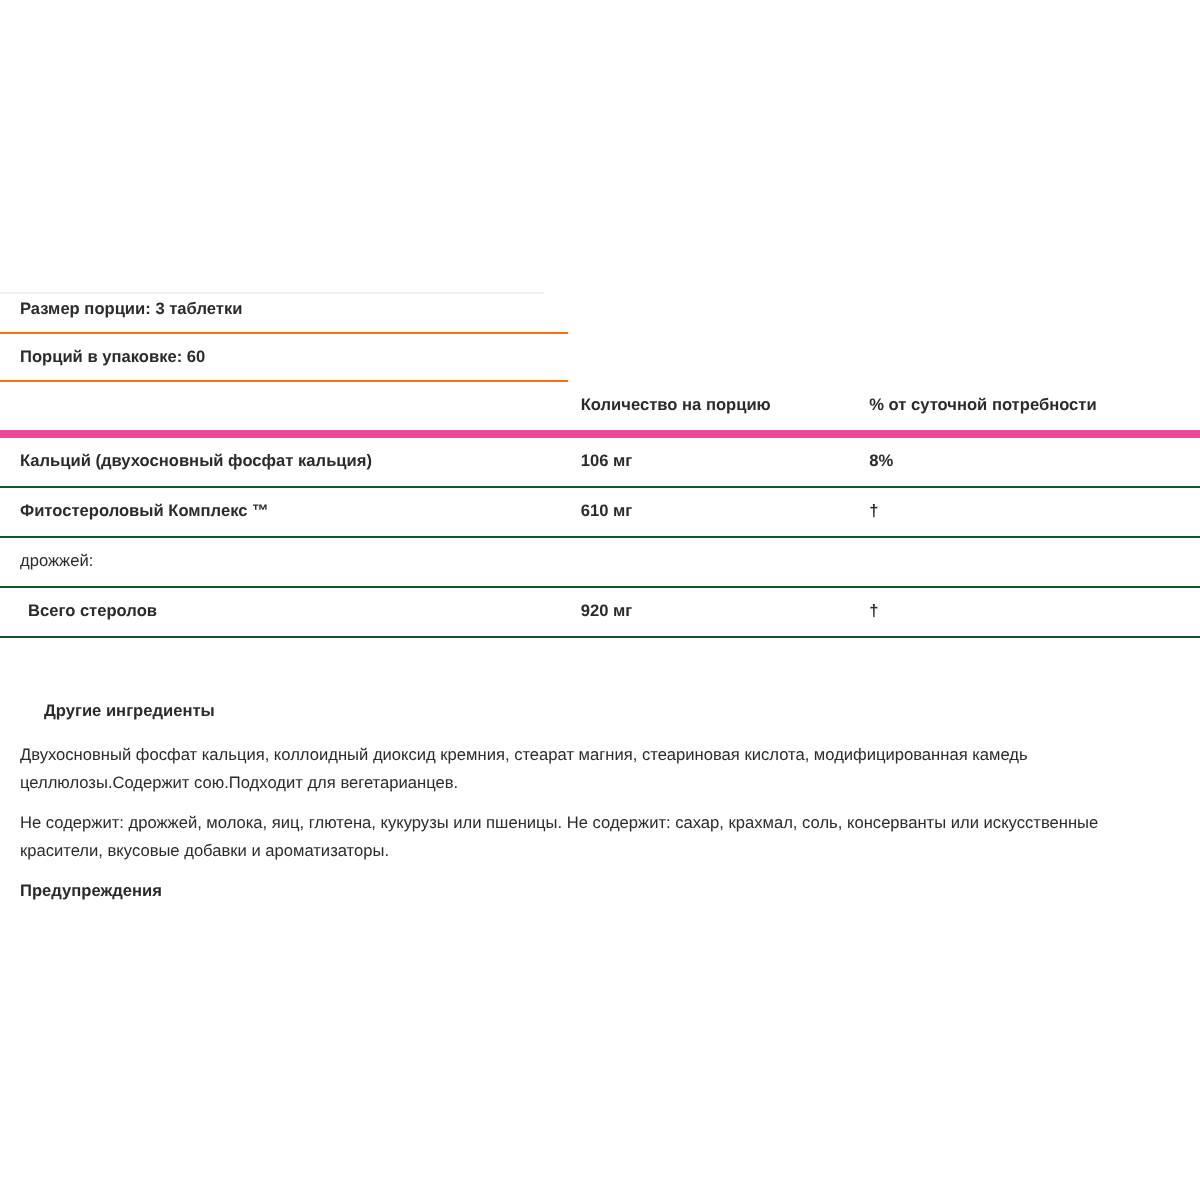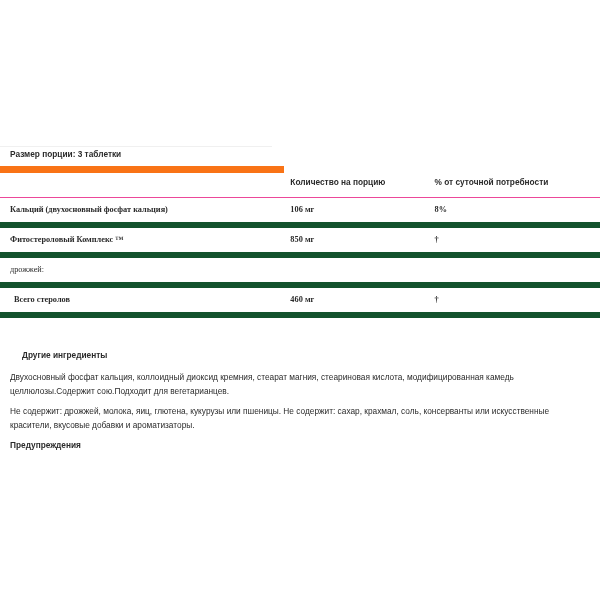--- a/index.html
+++ b/index.html
@@ -41,36 +41,35 @@
     line-height: 1.2;
   }
 
   
   .col-name   { width: 272px; }
   .col-amount { width: 146px; }
   .col-dv     { width: 167px; }
 
   .row-short td {
     height: 23px;
-    border-bottom: 7px solid #f97316;
+    border-bottom: 1px solid #f97316;
   }
   .row-short td.col-amount,
   .row-short td.col-dv {
     border-bottom: none;
   }
 
   .row-full td {
     height: 24px;
-    border-bottom: 6px solid #14532d;
-    font-family: Liberation Serif, serif;
+    border-bottom: 1px solid #14532d;
   }
 
   .row-head td {
     height: 24px;
-    border-bottom: 1px solid #ec4899;
+    border-bottom: 4px solid #ec4899;
   }
 
   .cell-pad-l { padding-left: 10px !important; }
   .cell-pad-l2 { padding-left: 14px !important; }
   .cell-amount { padding-left: 6px !important; }
   .cell-dv { padding-left: 3px !important; }
 
   .bold { font-weight: bold; }
   .normal { font-weight: normal; }
 
@@ -104,48 +103,53 @@
   <div class="topline"></div>
 
   <table class="facts-table">
     <tbody>
       <tr class="row-short">
         <td class="col-name cell-pad-l bold">Размер порции: 3 таблетки</td>
         <td class="col-amount"></td>
         <td class="col-dv"></td>
       </tr>
 
+      <tr class="row-short">
+        <td class="col-name cell-pad-l bold">Порций в упаковке: 60</td>
+        <td class="col-amount"></td>
+        <td class="col-dv"></td>
+      </tr>
 
       <tr class="row-head">
         <td class="col-name cell-pad-l bold"></td>
         <td class="col-amount cell-amount bold">Количество на порцию</td>
         <td class="col-dv cell-dv bold">% от суточной потребности</td>
       </tr>
 
       <tr class="row-full">
         <td class="col-name cell-pad-l bold">Кальций (двухосновный фосфат кальция)</td>
         <td class="col-amount cell-amount bold">106 мг</td>
         <td class="col-dv cell-dv bold">8%</td>
       </tr>
 
       <tr class="row-full">
         <td class="col-name cell-pad-l bold">Фитостероловый Комплекс ™</td>
-        <td class="col-amount cell-amount bold">850 мг</td>
+        <td class="col-amount cell-amount bold">610 мг</td>
         <td class="col-dv cell-dv bold">†</td>
       </tr>
 
       <tr class="row-full">
         <td class="col-name cell-pad-l normal">дрожжей:</td>
         <td class="col-amount cell-amount bold"></td>
         <td class="col-dv cell-dv bold"></td>
       </tr>
 
       <tr class="row-full">
         <td class="col-name cell-pad-l2 bold">Всего стеролов</td>
-        <td class="col-amount cell-amount bold">460 мг</td>
+        <td class="col-amount cell-amount bold">920 мг</td>
         <td class="col-dv cell-dv bold">†</td>
       </tr>
 
     </tbody>
   </table>
 
 
   <div class="txt txt-other">Другие ингредиенты</div>
 
   <div class="txt txt-ingr">Двухосновный фосфат кальция, коллоидный диоксид кремния, стеарат магния, стеариновая кислота, модифицированная камедь целлюлозы.Содержит сою.Подходит для вегетарианцев.</div>

